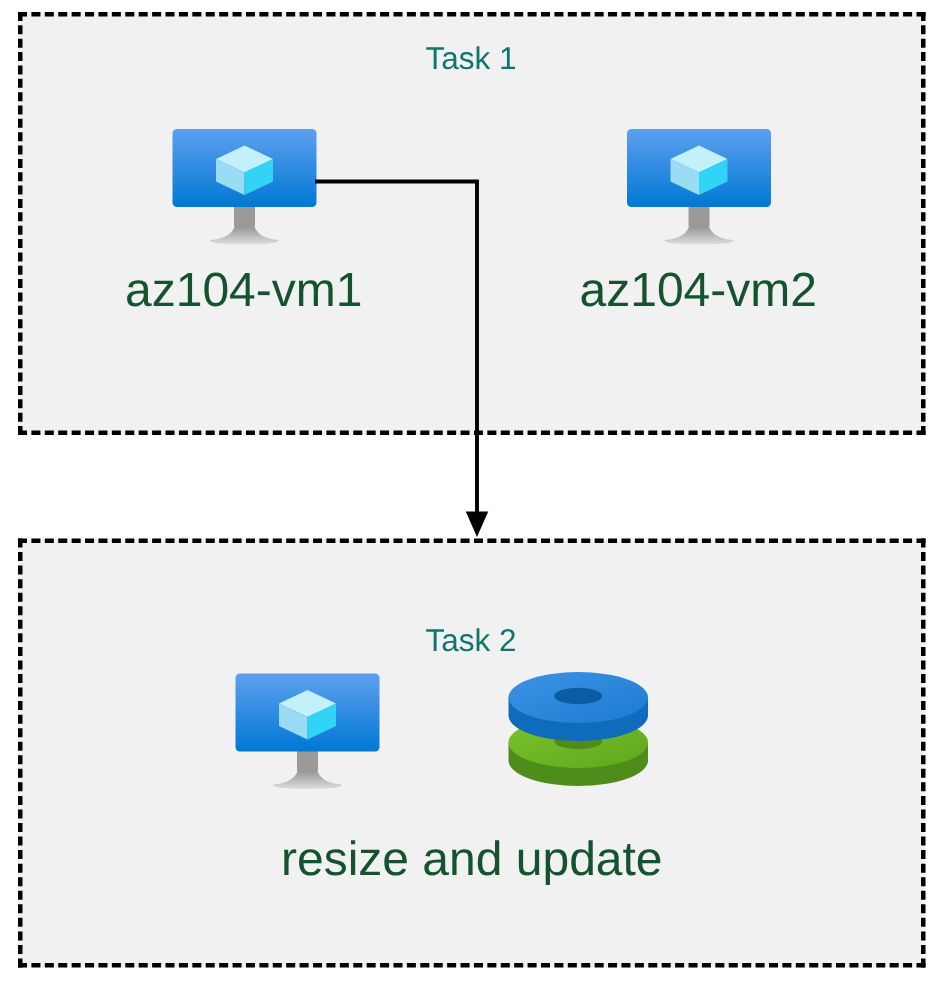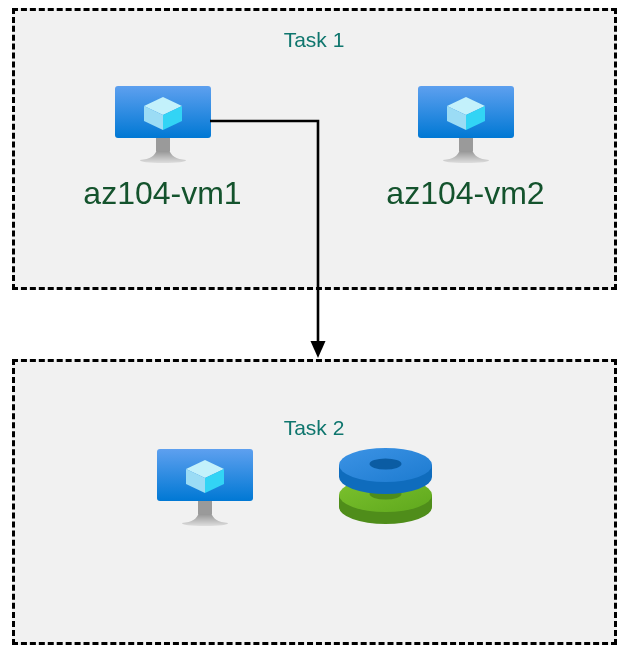--- a/index.html
+++ b/index.html
@@ -187,19 +187,22 @@
       <path d="M6 52 L6 64 A46.5 17 0 0 0 99 64 L99 52 Z" fill="#4f8d1a"></path>
       <ellipse cx="52.5" cy="52" rx="46.5" ry="17" fill="url(#dgreen)"></ellipse>
       <ellipse cx="52.5" cy="51" rx="16" ry="5.5" fill="#4f8d1a"></ellipse>
 
       <path d="M6 22 L6 34 A46.5 17 0 0 0 99 34 L99 22 Z" fill="#0f6cbd"></path>
       <ellipse cx="52.5" cy="22" rx="46.5" ry="17" fill="url(#dblue)"></ellipse>
       <ellipse cx="52.5" cy="21" rx="16" ry="5.5" fill="#0b5ca3"></ellipse>
     </svg>
   </div>
 
+  <div class="node" id="node-caption" style="left:12px; top:557px; width:605px;">
+    <div class="node-label">resize and update</div>
+  </div>
 
   <svg id="connector" viewBox="0 0 628 654">
     <path d="M210 121 L318 121 L318 345" fill="none" stroke="#000000" stroke-width="2.6"></path>
     <path d="M318 358 L310.5 341 L325.5 341 Z" fill="#000000"></path>
   </svg>
 
 </div>
 
 </body></html>

